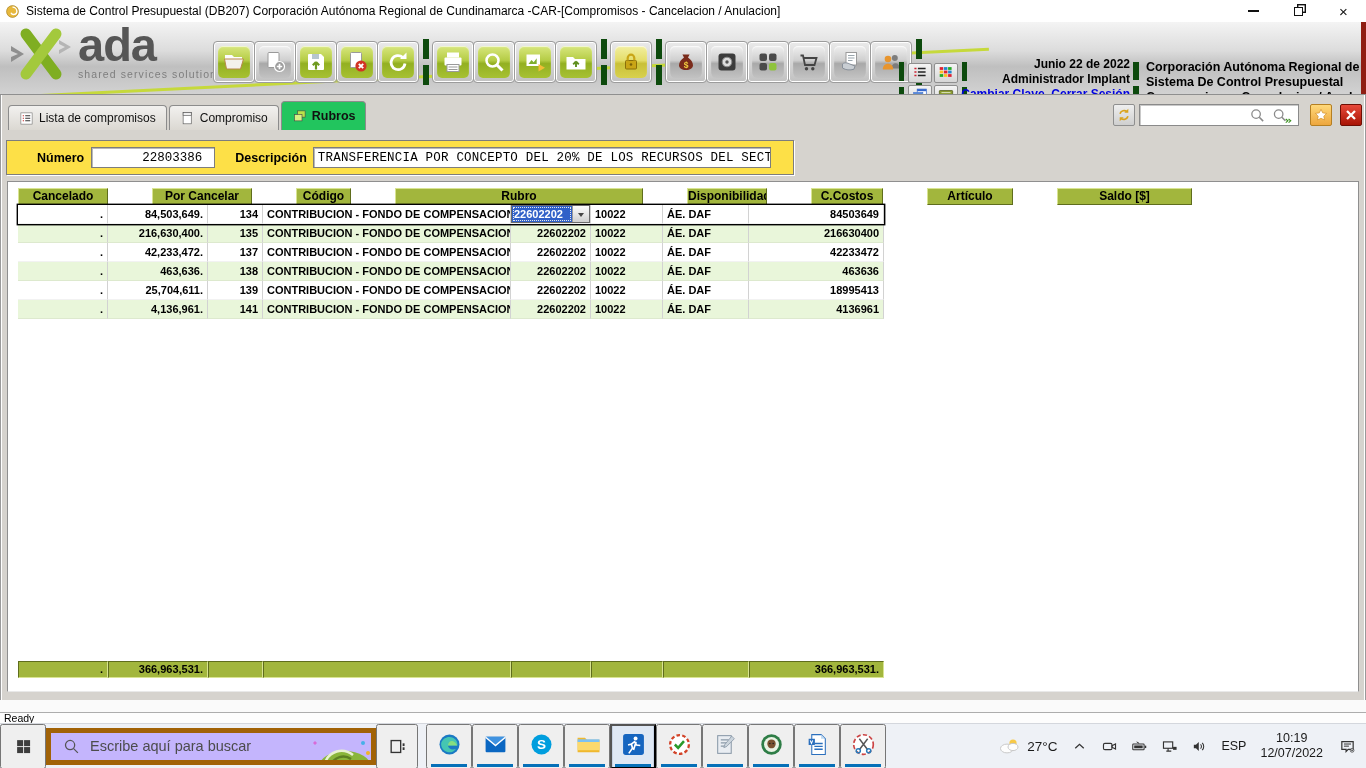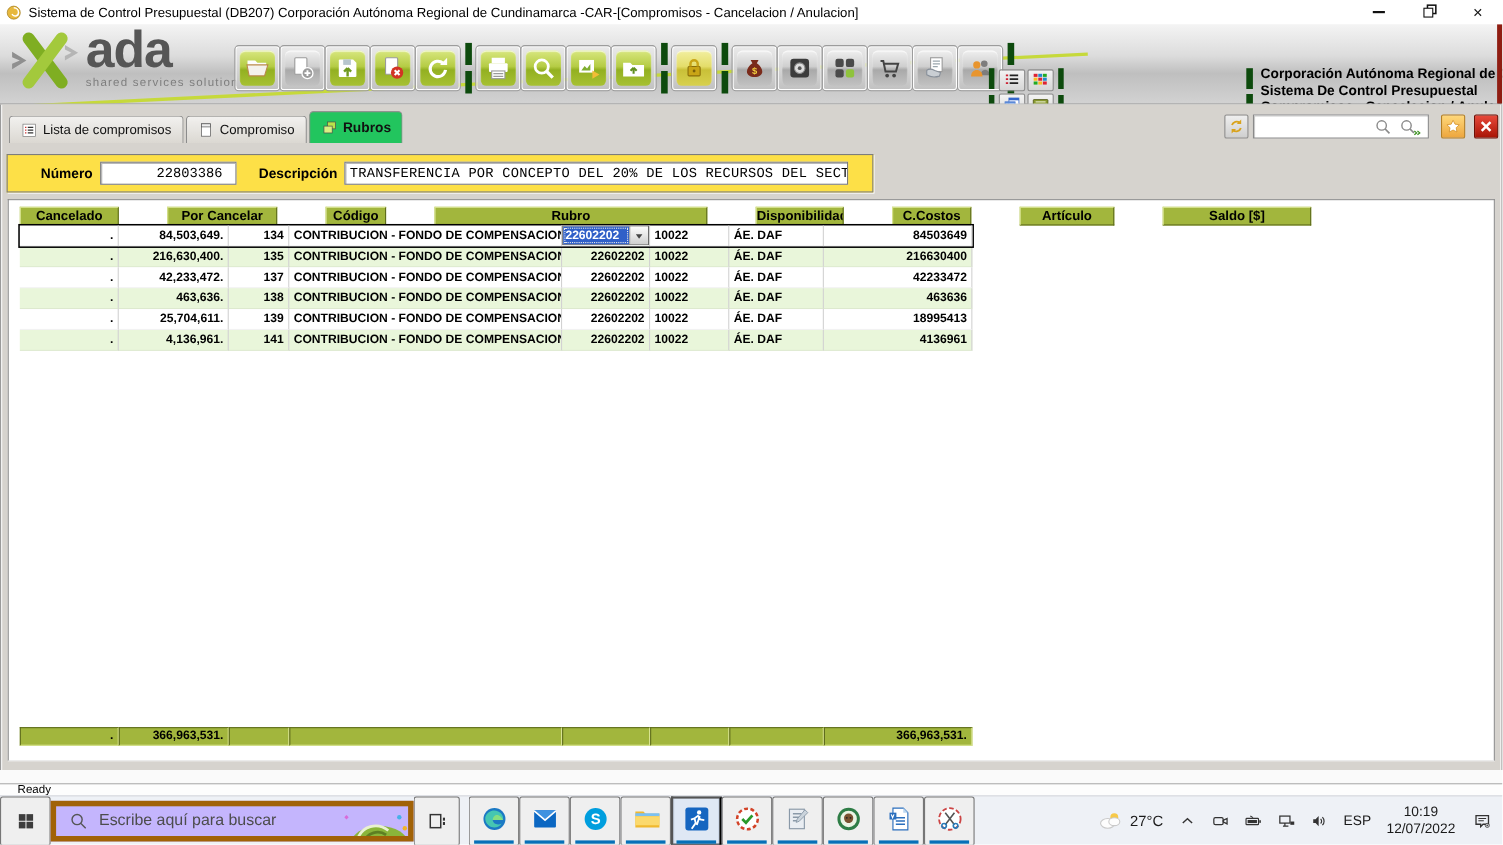--- a/index.html
+++ b/index.html
@@ -86,21 +86,21 @@
   .c3,.c5,.c6{text-align:left;}
   .tc.combo-cell{padding:0;}
   .combo{display:flex;height:18px;border:1px solid #6a6a6a;background:#fff;}
   .combo .cval{flex:1;background:#3060c8;color:#fff;font-size:11px;font-weight:700;line-height:16px;text-align:left;padding:0 2px;outline:1px dotted #e8e8e8;outline-offset:-2px;}
   .combo .cbtn{width:17px;background:linear-gradient(180deg,#fdfdfd,#cfcfcf);border-left:1px solid #9a9a9a;display:flex;align-items:center;justify-content:center;}
   .combo .cbtn::after{content:"";border:3.5px solid transparent;border-top:4.5px solid #444;margin-top:4px;}
   .totalrow{position:absolute;left:10px;bottom:13px;width:866px;}
   .tt{height:17px;background:#a2b63d;border:1px solid;border-color:#5f6d1d #d9e492 #d9e492 #5f6d1d;font-size:11px;font-weight:700;line-height:15px;padding:0 4px;white-space:nowrap;text-align:right;}
 
   
-  .statusbar{position:absolute;top:712px;left:0;width:1366px;height:11px;background:#fdfdfd;border-top:1px solid #adadad;font-size:10.5px;line-height:10px;color:#000;padding-left:16px;}
+  .statusbar{position:absolute;top:712px;left:0;width:1366px;height:11px;background:#fdfdfd;border-top:1px solid #adadad;font-size:10.5px;line-height:10px;color:#000;padding-left:4px;}
   .taskbar{position:absolute;top:723px;left:0;width:1366px;height:45px;background:#eef1f6;border-top:1px solid #d4d7dd;display:flex;align-items:center;}
   .startbtn{width:46px;height:45px;display:flex;align-items:center;justify-content:center;}
   .startbtn svg{width:17px;height:17px;}
   .tsearch{width:330px;height:37px;background:#c4b5fd;border:5px solid #a16207;display:flex;align-items:center;position:relative;overflow:hidden;}
   .tsearch svg.mag{width:17px;height:17px;margin:0 10px 0 12px;flex:none;}
   .tsearch .stext{font-size:14.5px;color:#4c4c4c;white-space:nowrap;}
   .tsearch .deco{position:absolute;right:0;top:0;height:37px;width:64px;}
   .taskview{width:42px;height:45px;display:flex;align-items:center;justify-content:center;}
   .taskview svg{width:19px;height:19px;}
   .apps{display:flex;height:45px;margin-left:8px;}
@@ -337,20 +337,29 @@
               </svg></span>
           </button>
           <button class="mbtn">
             <span><svg viewBox="0 0 24 20">
                 <rect x="2.5" y="5" width="19" height="10" rx="1" fill="#8a9a2f" stroke="#4c5518"></rect>
                 <path d="M5.5 8h13M5.5 11.5h13" stroke="#dde4c0" stroke-width="1.4"></path>
               </svg></span>
           </button>
         </div>
       <div class="mini-sep"></div>
+    </div>
+    <div class="session">
+      <div>Junio 22 de 2022</div>
+      <div>Administrador Implant</div>
+      <div>
+        <a href="#">Cambiar Clave</a>&nbsp;
+        <a href="#">Cerrar Sesión</a>
+      </div>
+
     </div>
     <div class="big-sep"></div>
     <div class="appinfo">
       <div>Corporación Autónoma Regional de Cu</div>
       <div>Sistema De Control Presupuestal</div>
       <div>Compromisos - Cancelacion / Anulacion</div>
     </div>
     <div class="red-edge"></div>
   </div>
 

